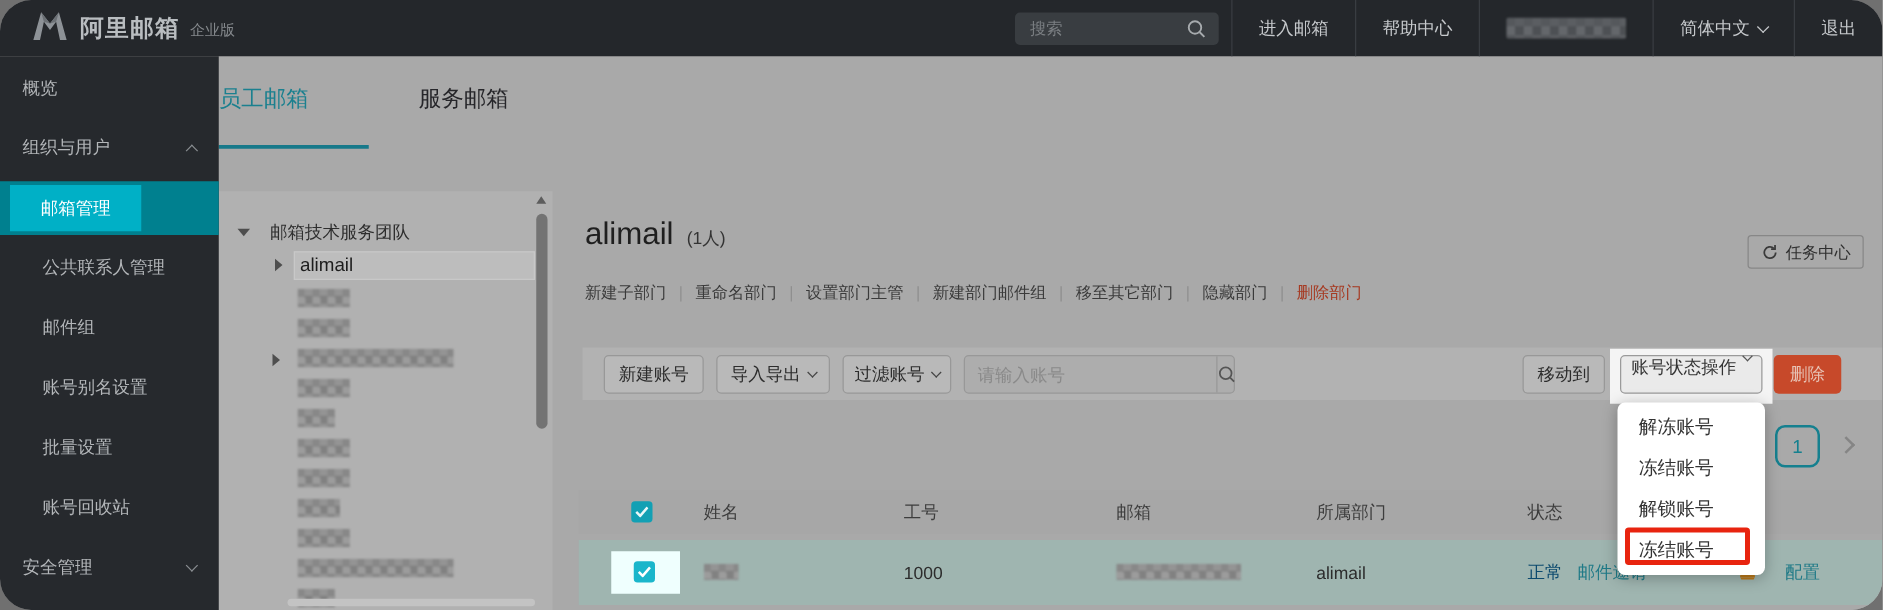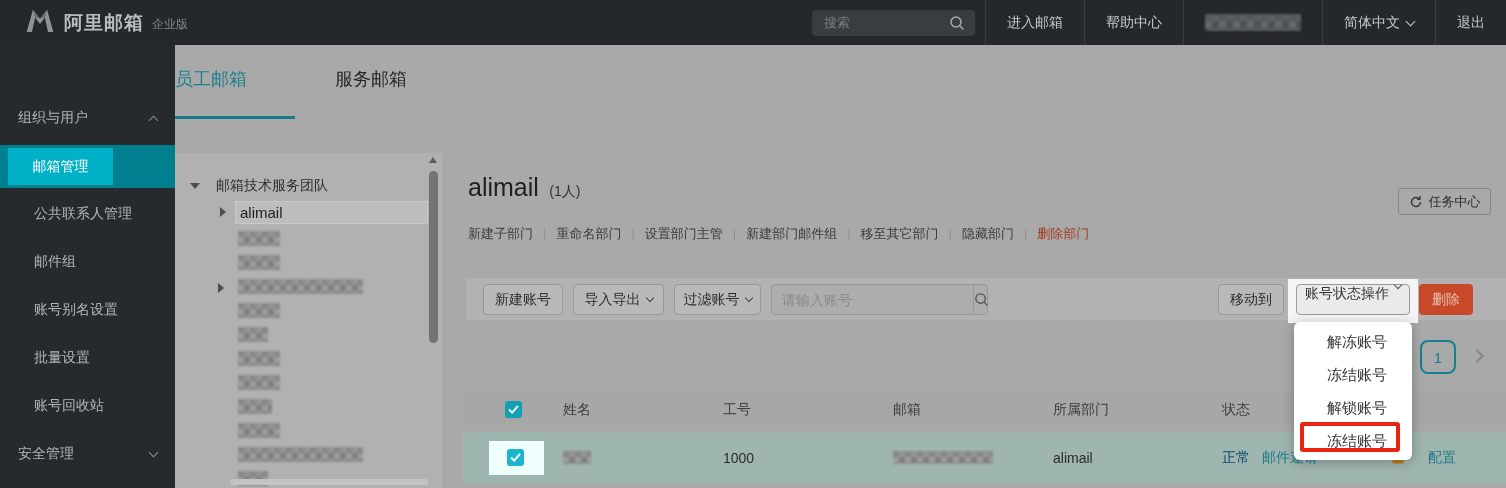--- a/index.html
+++ b/index.html
@@ -1,17 +1,17 @@
 <!DOCTYPE html>
 <html><head>
 <meta charset="utf-8">
 <style>
   * { margin:0; padding:0; box-sizing:border-box; }
   body { font-family:"Liberation Sans","DejaVu Sans",sans-serif; background:#707070; }
-  .screen { position:relative; width:1506px; height:488px; overflow:hidden; background:#a9a9a9; }
+  .screen { position:relative; width:1506px; height:488px; overflow:hidden; background:#a9a9a9;border-radius:25px; }
 
   
   .topbar { position:absolute; left:0; top:0; width:1506px; height:45px; background:#24272b; display:flex; align-items:center; z-index:30; }
   .brand { display:flex; align-items:center; padding-left:24px; gap:8px; }
   .brand-name { color:#b9bdc0; font-size:19px; font-weight:bold; letter-spacing:1px; }
   .brand-badge { color:#84888c; font-size:12px; margin-top:4px; }
   .topbar-right { margin-left:auto; display:flex; align-items:stretch; height:45px; }
   .top-search { align-self:center; position:relative; width:163px; height:26px; background:#393d41; border-radius:4px; margin-right:10px; }
   .top-search input { position:absolute; inset:0; background:transparent; border:none; outline:none; color:#c9cccf; font-size:13px; padding:0 34px 0 12px; font-family:inherit; }
   .top-search input::placeholder { color:#7b7f83; }
@@ -75,21 +75,21 @@
   .search-group input { flex:1; border:none; outline:none; background:transparent; font-size:14px; color:#333; padding:0 10px; font-family:inherit; }
   .search-group input::placeholder { color:#8a8a8a; }
   .search-btn { width:35px; border-left:1px solid #989898; display:flex; align-items:center; justify-content:center; cursor:pointer; }
 
   .delete-btn { position:absolute; left:953px; top:6px; width:54px; height:31px; background:#c7492a; border:none; border-radius:4px; color:#e7c2b4; font-size:14px; display:flex; align-items:center; justify-content:center; cursor:pointer; }
 
   
   .status-backdrop { position:absolute; left:1113px; top:234px; width:130px; height:44px; background:#f4f4f4; z-index:8; }
   .status-btn { position:absolute; left:8px; top:5px; width:114px; height:31px; background:#eaeaea; border:1px solid #9a9a9a; border-radius:4px; font-size:14px; color:#333; display:flex; align-items:flex-start; justify-content:center; gap:6px; cursor:pointer; }
   .status-btn .chev { width:6px; height:6px; border-width:1.4px; color:#555; }
-  .dropdown { position:absolute; left:1119px; top:277px; width:118px; background:#ffffff; border-radius:6px; box-shadow:0 2px 12px rgba(0,0,0,.28); padding:3px 16px; z-index:9; }
+  .dropdown { position:absolute; left:1119px; top:277px; width:118px; background:#ffffff; border-radius:6px; box-shadow:0 2px 12px rgba(0,0,0,.28); padding:3px 0; z-index:9; }
   .dropdown .item { height:33px; line-height:33px; padding-left:17px; font-size:15px; color:#333; cursor:pointer; }
   .annotation-box { position:absolute; left:1125px; top:377px; width:100px; height:30px; border:4px solid #e8240f; border-radius:3px; z-index:12; pointer-events:none; }
 
   
   .page-btn { position:absolute; left:1245px; top:295px; width:36px; height:34px; border:2px solid #15808f; border-radius:8px; color:#15808f; font-size:15px; display:flex; align-items:center; justify-content:center; cursor:pointer; }
   .page-next { position:absolute; left:1297px; top:306px; width:10px; height:10px; border-right:2px solid #858585; border-top:2px solid #858585; transform:rotate(45deg); cursor:pointer; }
 
   
   .thead { position:absolute; left:288px; top:347px; width:1043px; height:35px; background:#a7a7a7; font-size:14px; color:#3d3d3d; }
   .thead .col, .trow .col { position:absolute; top:50%; transform:translateY(-50%); white-space:nowrap; }
@@ -137,20 +137,23 @@
       </div>
       <div class="top-item">
         <span>简体中文</span>
         <span class="chev down"></span>
       </div>
       <div class="top-item">退出</div>
     </div>
   </header>
 
   <aside class="sidebar">
+    <div class="side-item" style="top:15px">
+      <span class="lbl">概览</span>
+    </div>
     <div class="side-item" style="top:62px">
       <span class="lbl">组织与用户</span>
       <span class="chev up"></span>
     </div>
     <div class="side-selected">
       <div class="inner">
           <span>邮箱管理</span>
         </div>
     </div>
     <div class="side-item" style="top:158px">

